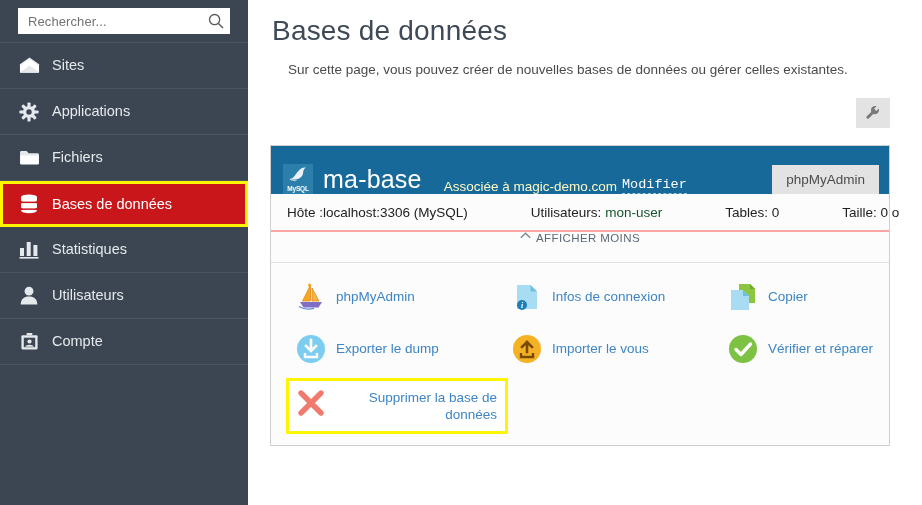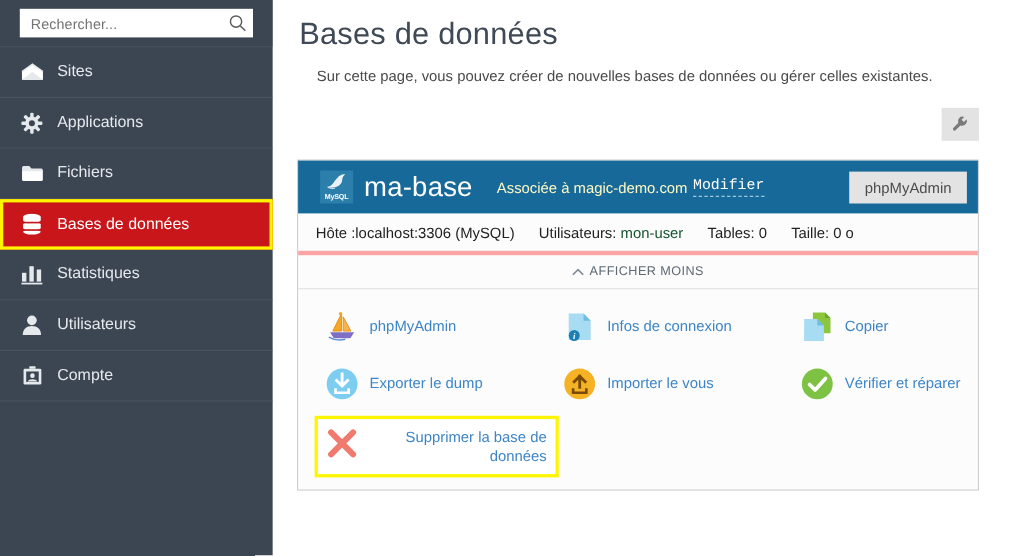--- a/index.html
+++ b/index.html
@@ -121,22 +121,22 @@
     left: 22px; top: 145px;
     width: 620px;
     background: #fcfcfc;
     border: 1px solid #cfcfcf;
     box-sizing: border-box;
   }
   .db-head {
     background: #17699a;
     height: 48px;
     display: flex;
-    align-items: center;
-    padding: 0 10px 0 20px;
+    align-items: flex-end;
+    padding: 0 10px 0 12px;
     box-sizing: border-box;
   }
   .mysql-logo {
     width: 30px; height: 30px;
     background: #2b7faa;
     display: flex;
     flex-direction: column;
     align-items: center;
     justify-content: flex-end;
     margin-right: 10px;
@@ -185,30 +185,30 @@
     white-space: nowrap;
   }
 
   .db-info {
     height: 38px;
     display: flex;
     align-items: center;
     padding-left: 16px;
     font-size: 13.5px;
     color: #222222;
-    border-bottom: 4px solid #fca5a5;
-    box-sizing: border-box;
+    border-bottom: 2px solid #fca5a5;
+    box-sizing: border-box;
+    gap: 41px;
   }
   .db-info .seg { margin-right: 22px; white-space: nowrap; }
   .db-info .lnk { color: #14532d; }
 
   .show-less {
     height: 30px;
     display: flex;
-    align-items: center;
     justify-content: center;
     border-bottom: 1px solid #e0e0e0;
     gap: 5px;
   }
   .show-less .caret svg { display: block; }
   .show-less .txt {
     font-size: 11.5px;
     color: #5d6a76;
     letter-spacing: .4px;
   }

